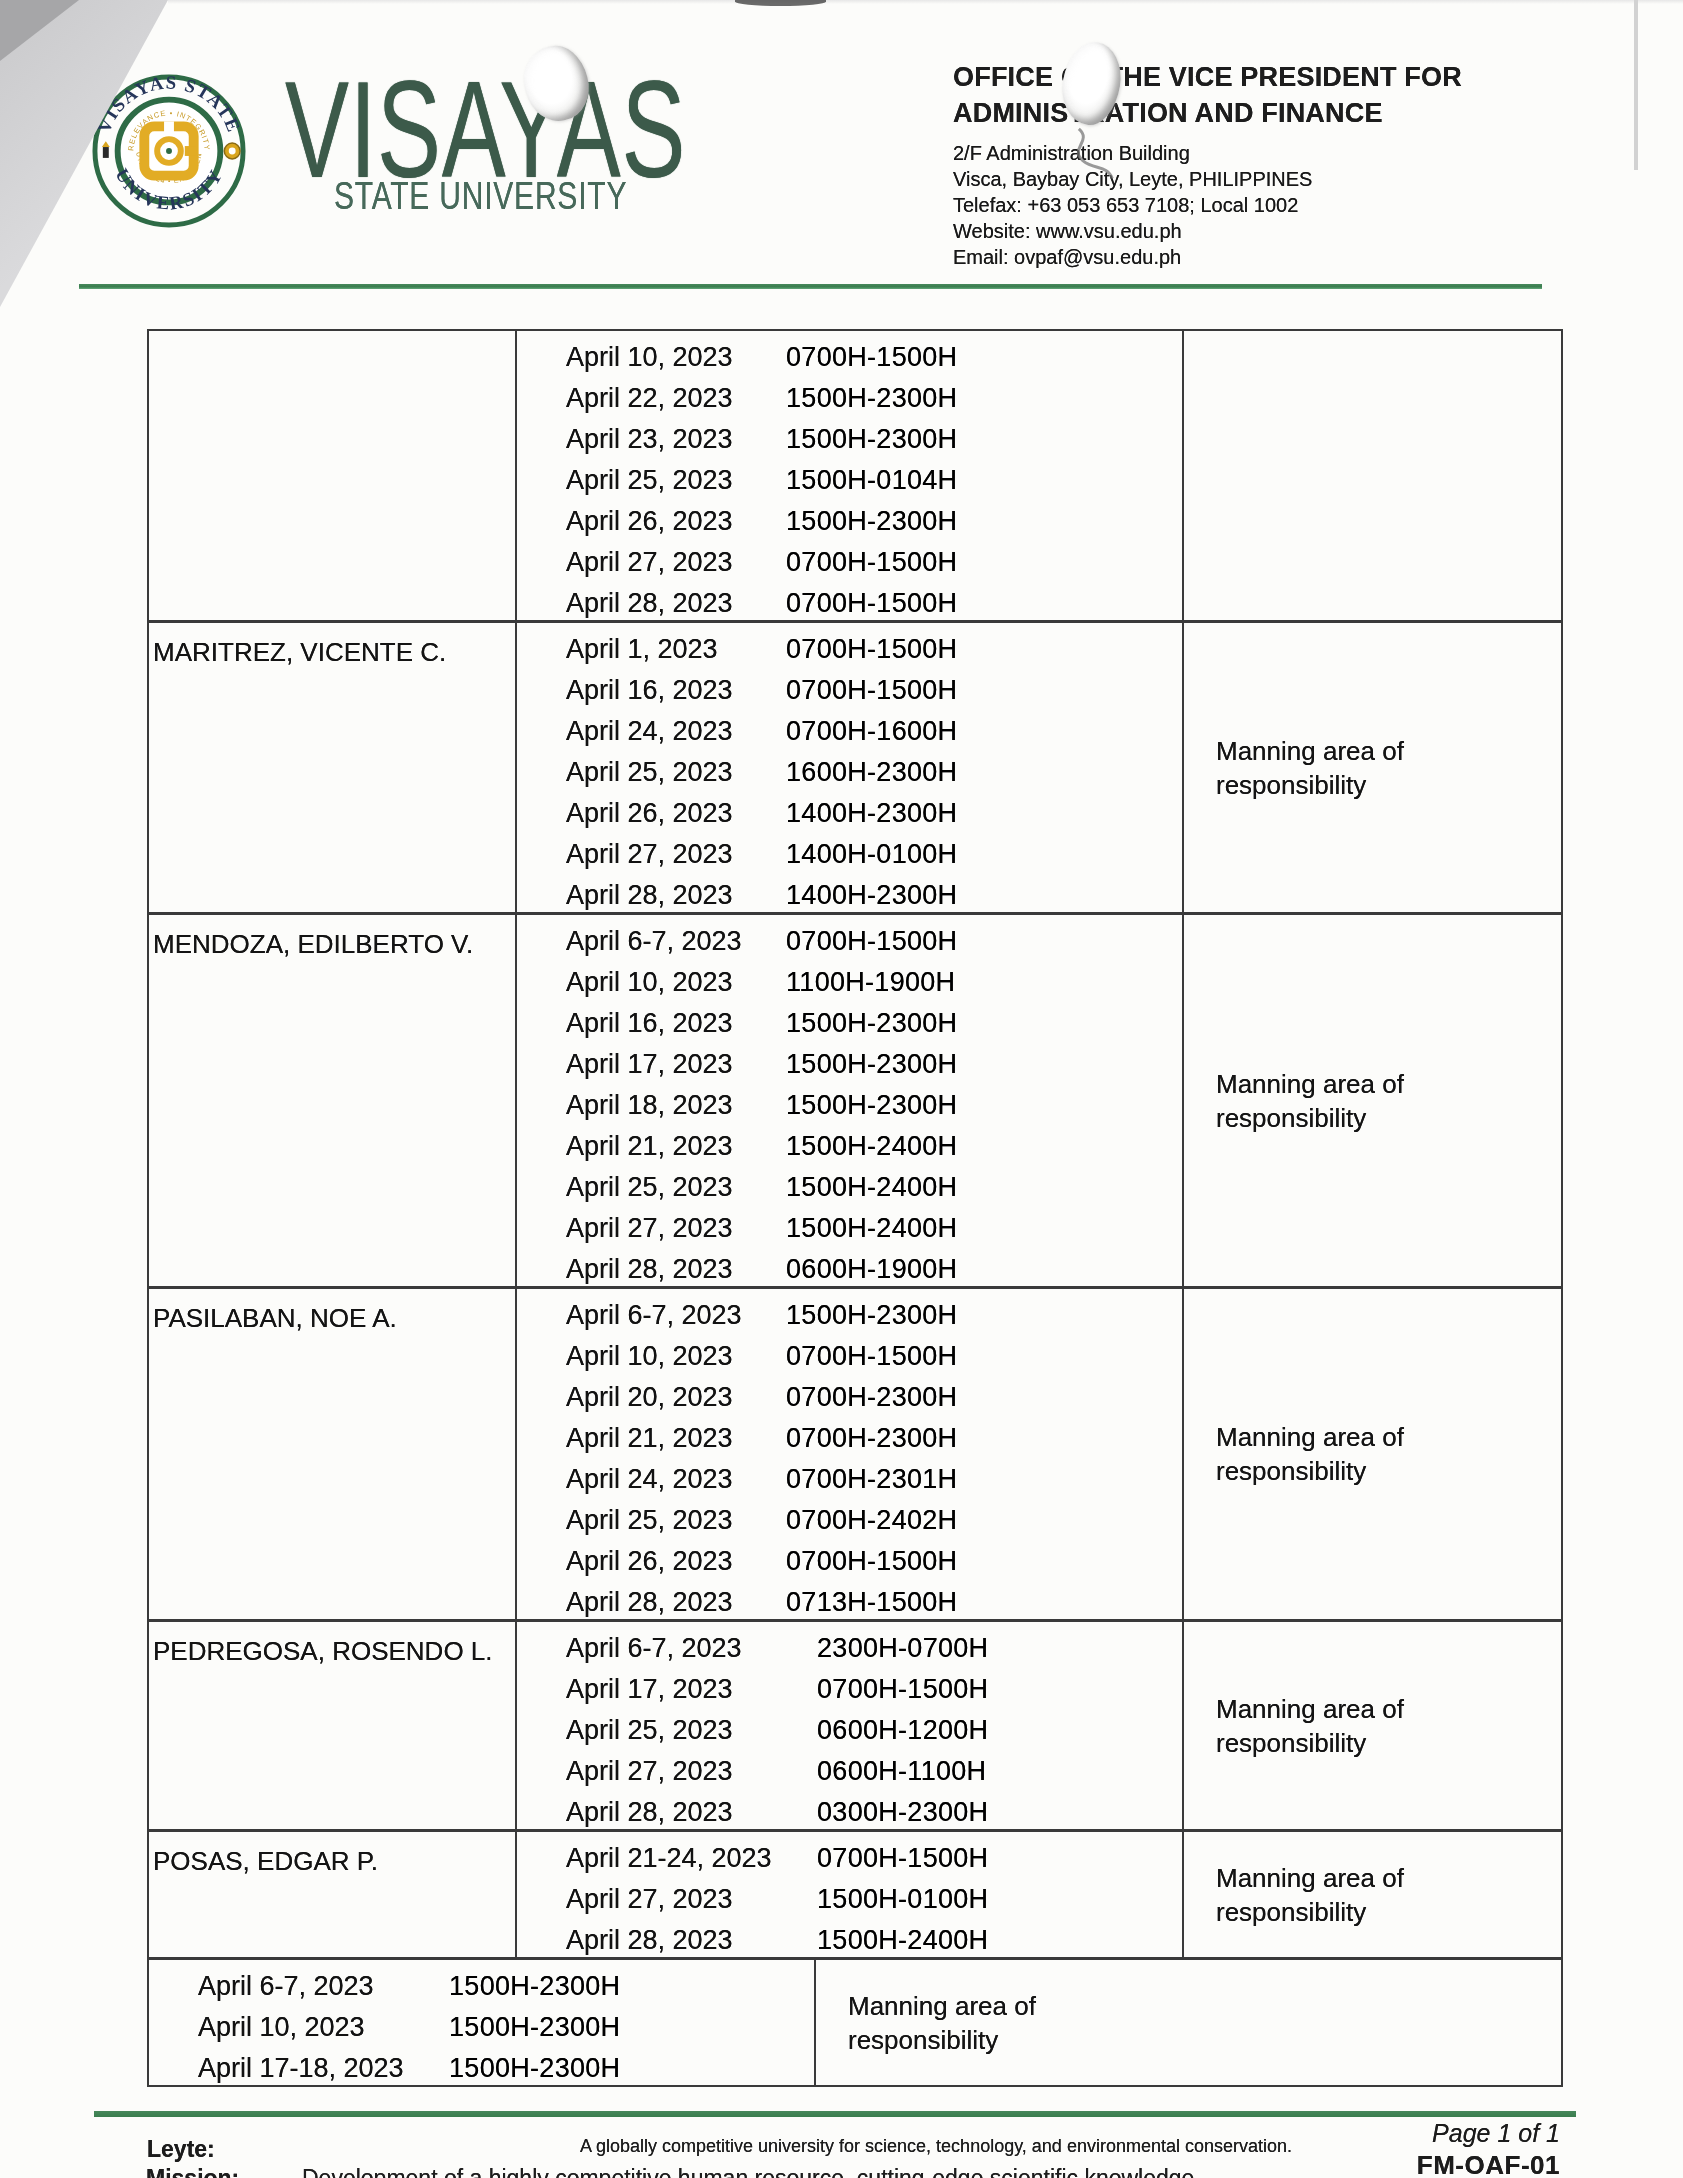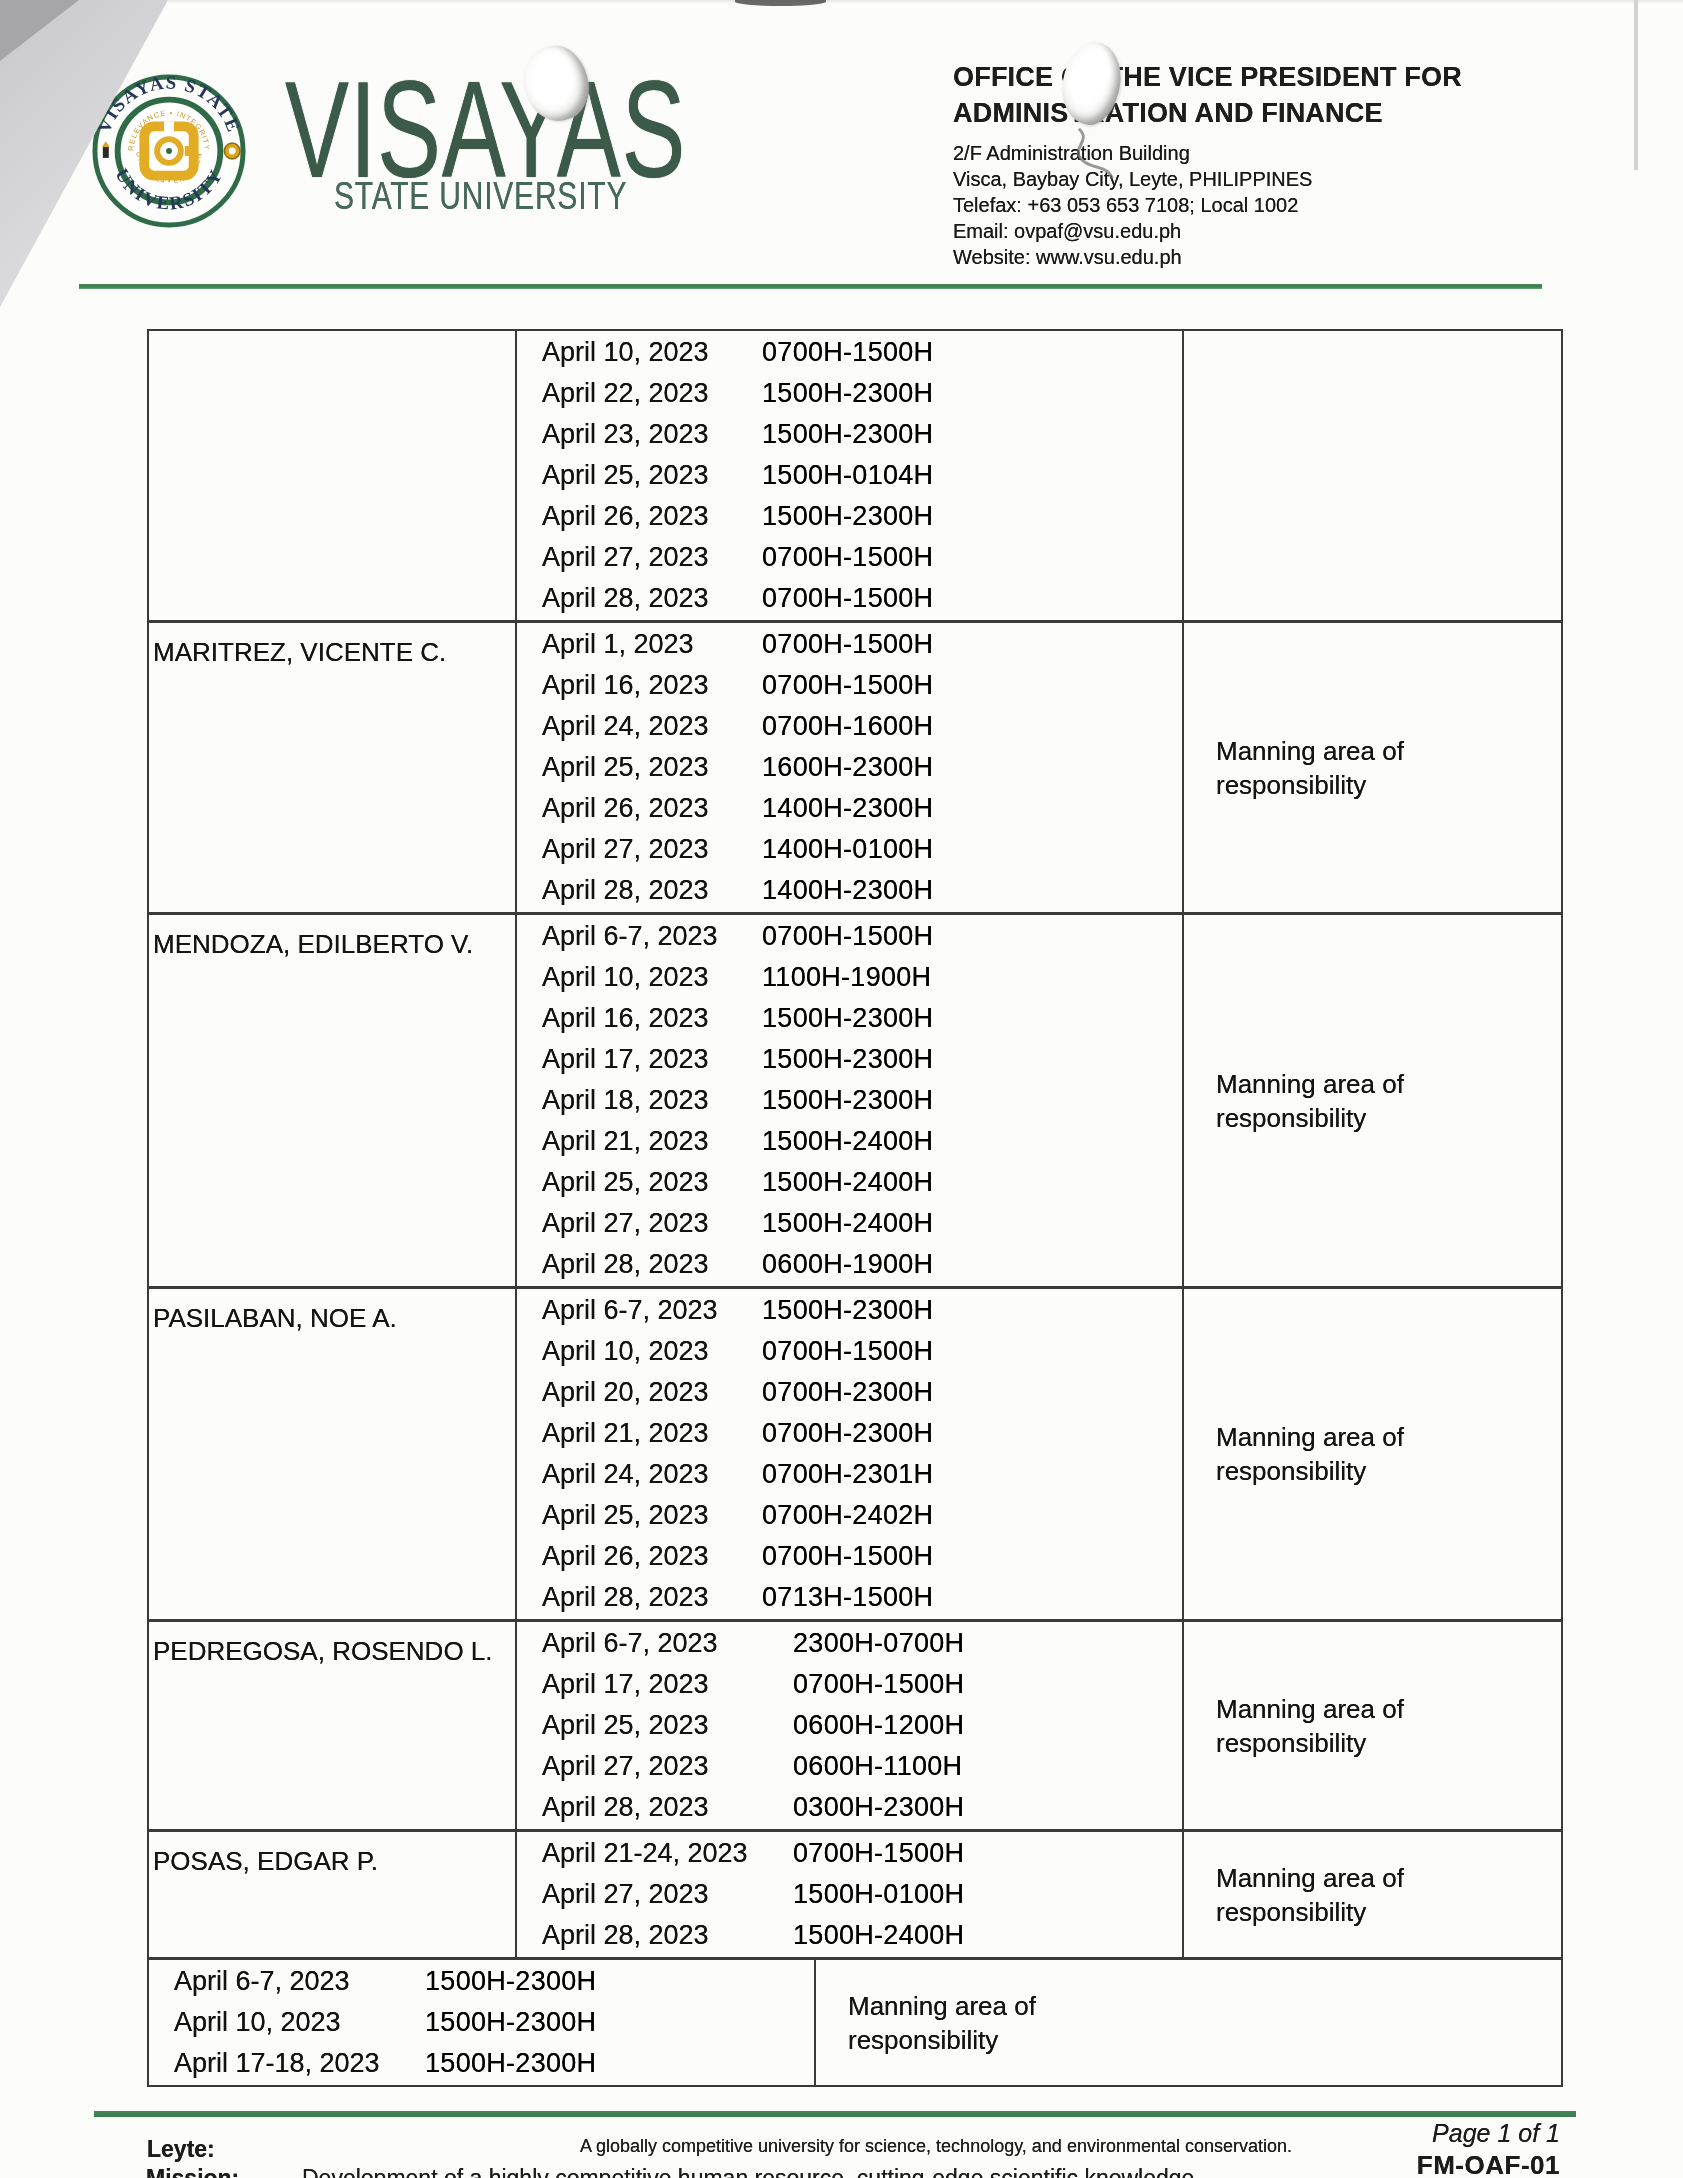--- a/index.html
+++ b/index.html
@@ -40,21 +40,21 @@
   .rule-top{position:absolute;left:79px;top:284px;width:1463px;height:5px;z-index:2;
     background:linear-gradient(#48895c,#3a7d4e 55%,#63a87a);}
   
   .sched-table{position:absolute;left:147px;top:329px;width:1416px;z-index:2;
     border:2px solid #3a3a3a;box-sizing:border-box;}
   .block{display:flex;border-top:3px solid #3a3a3a;}
   .block:first-child{border-top:none;}
   .cell-name{flex:0 0 368px;box-sizing:border-box;border-right:2px solid #3a3a3a;
     padding:6px 22px 0 4px;font-size:26px;line-height:46px;color:#141414;text-shadow:0 0 0.5px #222;}
   .cell-sched{flex:0 0 667px;box-sizing:border-box;border-right:2px solid #3a3a3a;padding:1px 0;}
-  .srow{height:41px;display:flex;align-items:center;}
+  .srow{height:41px;display:flex;align-items:flex-end;margin-left:24px;}
   .sdate{flex:0 0 220px;margin-left:25px;font-size:27px;color:#121212;text-shadow:0 0 0.5px #222;}
   .block.wide-time .sdate{flex-basis:251px;}
   .stime{font-size:27px;color:#000000;letter-spacing:0.3px;text-shadow:0 0 0.5px #222;}
   .cell-remark{flex:1 1 auto;display:flex;align-items:center;box-sizing:border-box;
     padding-left:32px;font-size:26px;line-height:34px;color:#141414;text-shadow:0 0 0.5px #222;}
   .cell-remark span{display:block;width:238px;}
   
   .rule-bottom{position:absolute;left:94px;top:2111px;width:1482px;height:6px;z-index:2;
     background:linear-gradient(#46875a,#3a7d4e);}
   .page-label{position:absolute;left:1238px;top:2119px;width:322px;text-align:right;
@@ -127,22 +127,22 @@
 
   <div class="office">
     <div class="office-title">
       <div>OFFICE OF THE VICE PRESIDENT FOR</div>
       <div>ADMINISTRATION AND FINANCE</div>
     </div>
     <div class="office-addr">
       <div>2/F Administration Building</div>
       <div>Visca, Baybay City, Leyte, PHILIPPINES</div>
       <div>Telefax: +63 053 653 7108; Local 1002</div>
+      <div>Website: www.vsu.edu.ph</div>
       <div>Email: ovpaf@vsu.edu.ph</div>
-      <div>Website: www.vsu.edu.ph</div>
     </div>
   </div>
 
   <div class="rule-top"></div>
 
   <div class="sched-table">
   <div class="block">
     <div class="cell-name"></div>
     <div class="cell-sched">
   <div class="srow">

